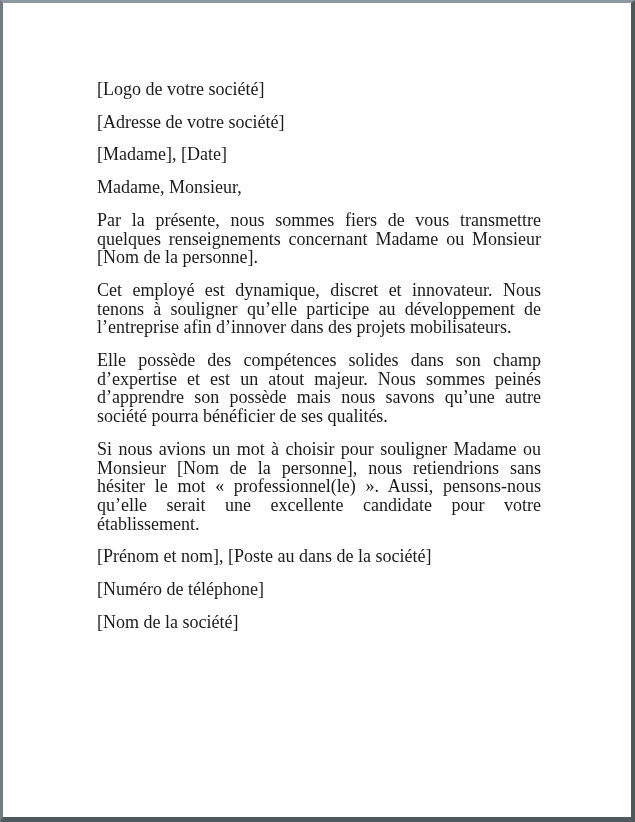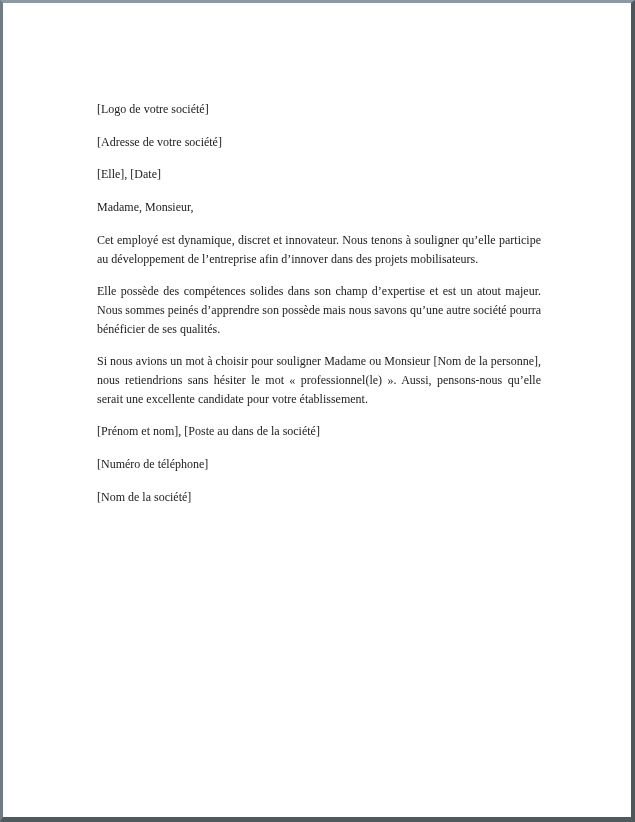--- a/index.html
+++ b/index.html
@@ -25,46 +25,46 @@
       border-top: 3px solid #8d99a2;
       border-right: 4px solid #4d585e;
       border-bottom: 5px solid #4f5a60;
     }
     .content {
       position: absolute;
       left: 94px;
       top: 77px;
       width: 444px;
       font-family: "Liberation Serif", "DejaVu Serif", serif;
-      font-size: 12px;
+      font-size: 18px;
       line-height: 18.7px;
       color: #1a1a1a;
-      margin-top: 20px;
     }
     .content p {
       margin: 0 0 14px 0;
       text-align: justify;
       text-align-last: left;
     }
     .content p.right {
       text-align: right;
     }
     .content p.single {
       margin-bottom: 14px;
     }
   </style>
 </head>
 <body>
 
 <div class="page">
   <div class="content">
     <p class="single">[Logo de votre société]</p>
     <p class="single">[Adresse de votre société]</p>
-    <p class="right">[Elle], [Date]</p>
+    <p class="right">[Madame], [Date]</p>
     <p class="single">Madame, Monsieur,</p>
+    <p>Par la présente, nous sommes fiers de vous transmettre quelques renseignements concernant Madame ou Monsieur [Nom de la personne].</p>
     <p>Cet employé est dynamique, discret et innovateur. Nous tenons à souligner qu’elle participe au développement de l’entreprise afin d’innover dans des projets mobilisateurs.</p>
     <p>Elle possède des compétences solides dans son champ d’expertise et est un atout majeur. Nous sommes peinés d’apprendre son possède mais nous savons qu’une autre société pourra bénéficier de ses qualités.</p>
     <p>Si nous avions un mot à choisir pour souligner Madame ou Monsieur [Nom de la personne], nous retiendrions sans hésiter le mot « professionnel(le) ». Aussi, pensons-nous qu’elle serait une excellente candidate pour votre établissement.</p>
     <p class="single">[Prénom et nom], [Poste au dans de la société]</p>
     <p class="single">[Numéro de téléphone]</p>
     <p class="single">[Nom de la société]</p>
   </div>
 </div>
 
 </body></html>

